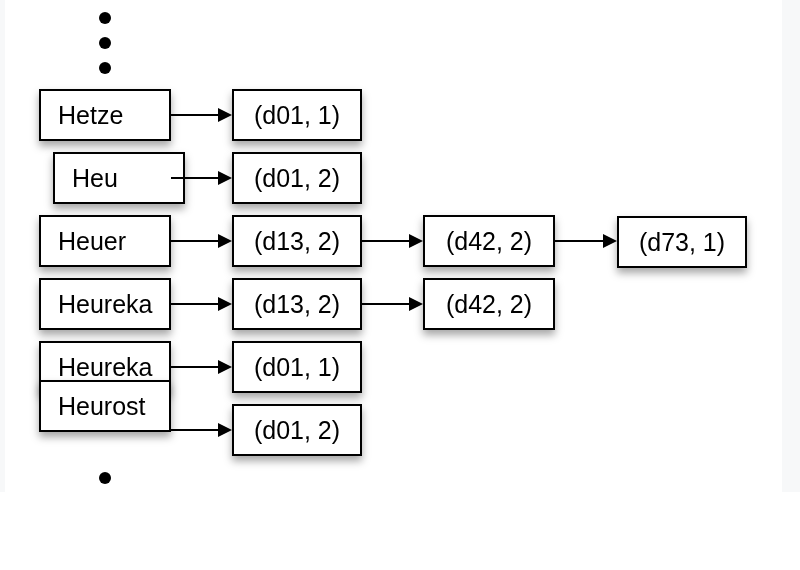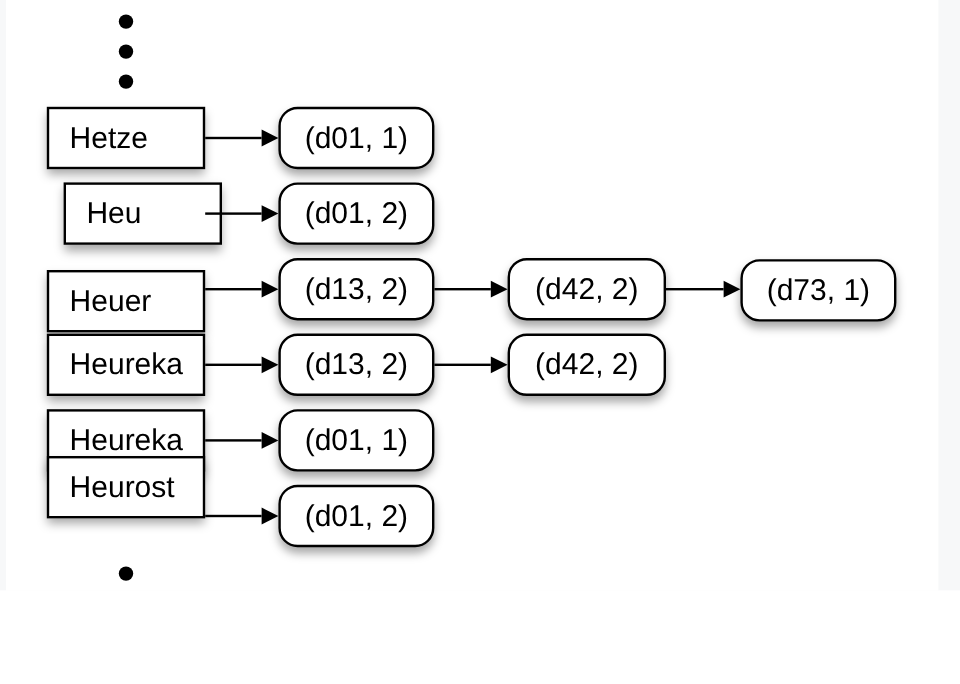--- a/index.html
+++ b/index.html
@@ -30,21 +30,20 @@
     color: #000000;
     white-space: nowrap;
   }
   .term {
     width: 132px;
     padding-left: 17px;
     justify-content: flex-start;
   }
   .posting {
     justify-content: center;
-    border-radius: 16px;
   }
   .arrow {
     position: absolute;
     height: 2px;
     background: #000000;
   }
   .arrow::after {
     content: "";
     position: absolute;
     right: -14px;
@@ -73,21 +72,21 @@
   <div class="dot" style="top:62px"></div>
 
   <div class="box term" style="left:39px; top:89px;">Hetze</div>
   <div class="arrow" style="left:171px; top:114px; width:47px;"></div>
   <div class="box posting" style="left:232px; top:89px; width:130px;">(d01, 1)</div>
 
   <div class="box term" style="left:39px; top:152px;margin-left:14px;">Heu</div>
   <div class="arrow" style="left:171px; top:177px; width:47px;"></div>
   <div class="box posting" style="left:232px; top:152px; width:130px;">(d01, 2)</div>
 
-  <div class="box term" style="left:39px; top:225px;">Heuer</div>
+  <div class="box term" style="left:39px; top:215px;">Heuer</div>
   <div class="arrow" style="left:171px; top:240px; width:47px;"></div>
   <div class="box posting" style="left:232px; top:215px; width:130px;">(d13, 2)</div>
   <div class="arrow" style="left:362px; top:240px; width:47px;"></div>
   <div class="box posting" style="left:423px; top:215px; width:132px;">(d42, 2)</div>
   <div class="arrow" style="left:555px; top:240px; width:48px;"></div>
   <div class="box posting" style="left:617px; top:216px; width:130px;">(d73, 1)</div>
 
   <div class="box term" style="left:39px; top:278px;">Heureka</div>
   <div class="arrow" style="left:171px; top:303px; width:47px;"></div>
   <div class="box posting" style="left:232px; top:278px; width:130px;">(d13, 2)</div>

